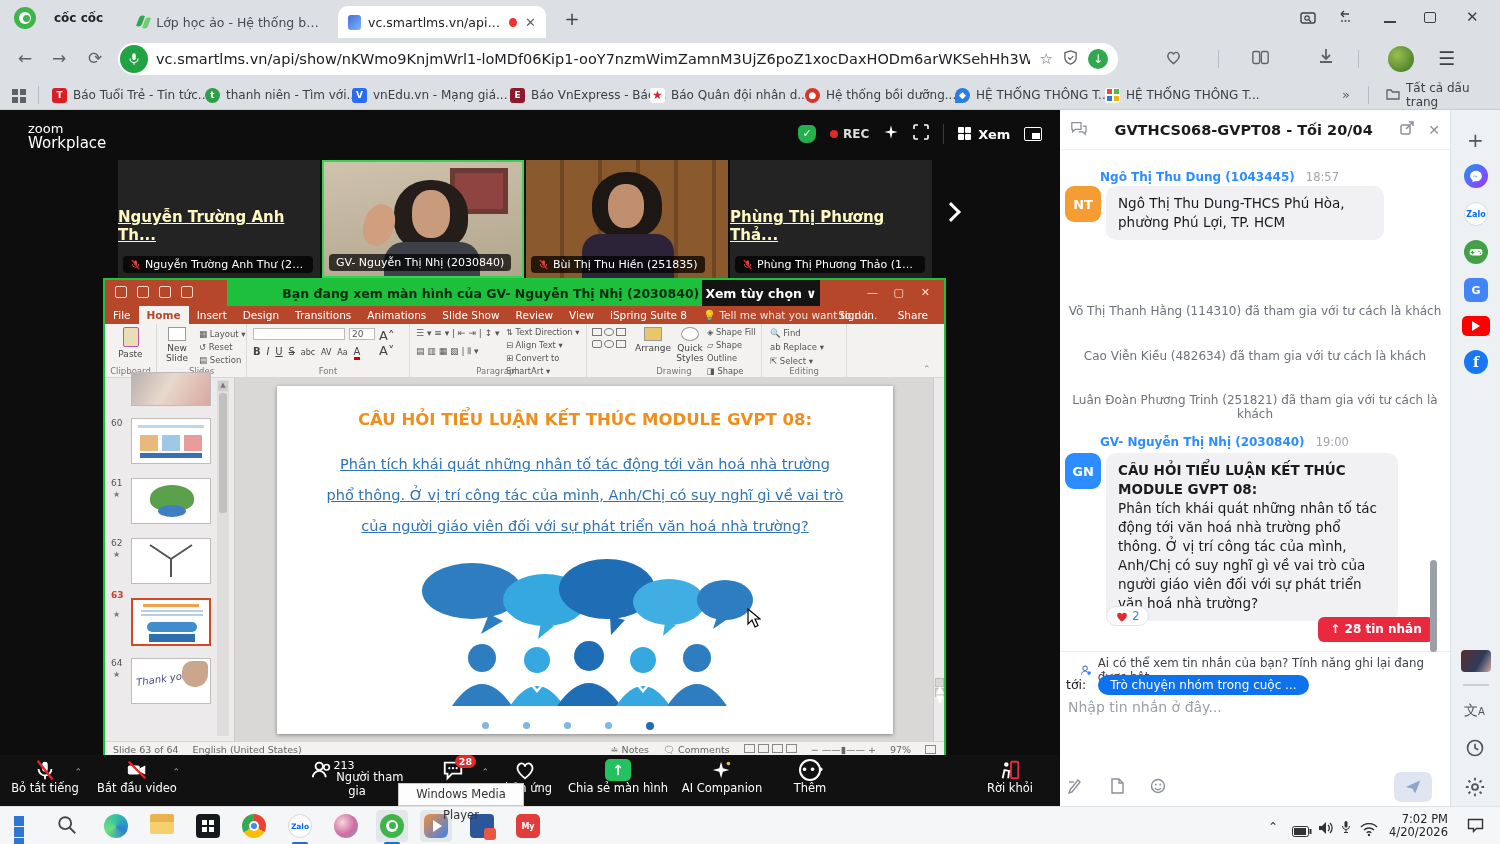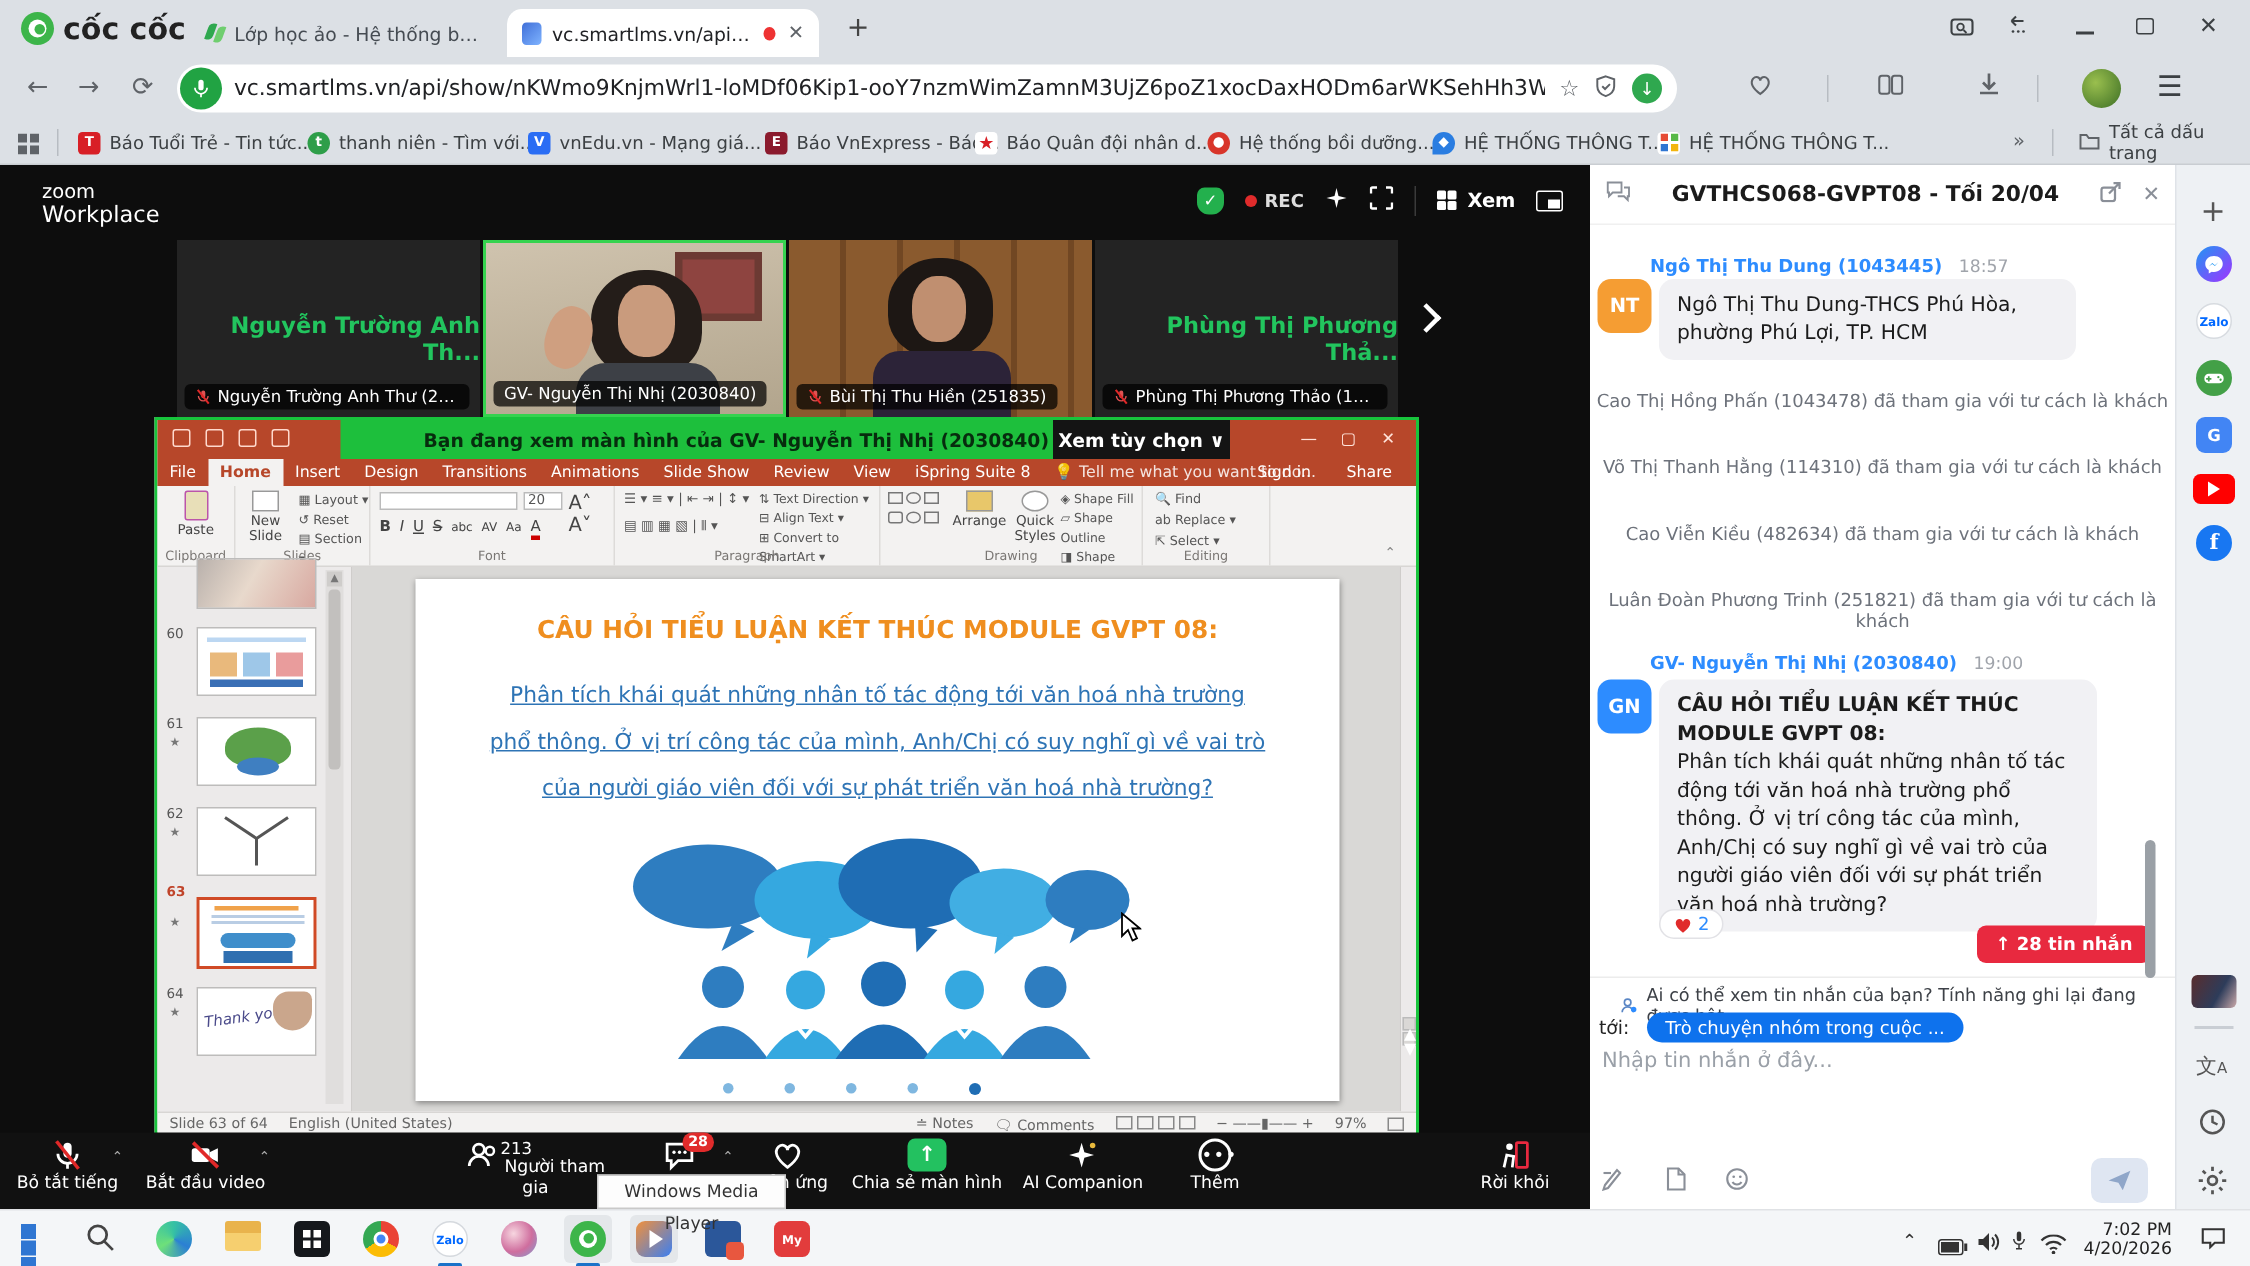--- a/index.html
+++ b/index.html
@@ -5,21 +5,21 @@
   html,body{margin:0;padding:0;background:#333;}
   *{box-sizing:border-box;}
   #root{position:relative;width:1500px;height:844px;overflow:hidden;
         font-family:"DejaVu Sans","Liberation Sans",sans-serif;background:#0e0e0e;}
   .a{position:absolute;}
   .nw{white-space:nowrap;}
   .ell{overflow:hidden;text-overflow:ellipsis;white-space:nowrap;}
 
   
   .tabstrip{left:0;top:0;width:1500px;height:38px;background:#dce0e5;}
-  .brand{left:14px;top:7px;display:flex;align-items:center;gap:6px;font-weight:bold;font-size:20px;color:#222;}
+  .brand{left:14px;top:7px;display:flex;align-items:center;gap:18px;font-weight:bold;font-size:12px;color:#222;}
   .cclogo{width:22px;height:22px;border-radius:50%;background:#3db54a;position:relative;}
   .cclogo:before{content:"";position:absolute;left:5px;top:5px;width:12px;height:12px;border-radius:50%;background:#fff;}
   .cclogo:after{content:"";position:absolute;left:9px;top:8px;width:7px;height:7px;border-radius:50%;background:#3db54a;}
   .tab{top:6px;height:32px;border-radius:10px 10px 0 0;display:flex;align-items:center;padding:0 10px;font-size:12.5px;color:#454b52;}
   .tab.inactive{left:128px;width:205px;}
   .tab.active{left:338px;width:208px;background:#fff;color:#202124;}
   .leaficon{width:14px;height:14px;margin-right:7px;position:relative;}
   .leaficon i{position:absolute;width:5px;height:12px;background:#2fa84f;border-radius:4px 0 4px 0;transform:rotate(20deg);}
   .leaficon i+i{left:6px;top:2px;background:#6fce6f;}
   .favic{width:15px;height:15px;border-radius:3px;background:linear-gradient(135deg,#3f6fd8,#7fb3ff);margin-right:7px;}
@@ -48,21 +48,21 @@
   .zlogo{left:28px;top:12px;font-size:13px;line-height:14px;color:#fff;}
   .zlogo b{font-weight:normal;font-size:15px;margin-top:32px;}
   .shield{width:18px;height:18px;border-radius:5px 5px 8px 8px;background:#23b04d;color:#fff;font-size:11px;line-height:18px;text-align:center;}
   .reclbl{color:#ddd;font-size:12px;font-weight:bold;}
   .reddot{width:8px;height:8px;border-radius:50%;background:#e02b2b;}
   .gridico{display:inline-block;width:14px;height:14px;}
   .gridico i{float:left;width:6px;height:6px;margin:0 1px 1px 0;background:#fff;border-radius:1px;}
   .pipico{width:18px;height:14px;border:1.5px solid #fff;border-radius:2px;position:relative;}
   .pipico:before{content:"";position:absolute;right:1px;bottom:1px;width:8px;height:6px;background:#fff;}
   .tile{top:50px;height:118px;width:202px;background:#232323;overflow:hidden;}
-  .tname{width:100%;text-align:right;font-weight:bold;font-size:15px;color:#22c55e;top:48px;}
+  .tname{width:100%;text-align:left;font-weight:bold;font-size:15px;color:#fef9c3;top:48px;text-decoration:underline;}
   .tbadge{left:5px;bottom:5px;background:rgba(0,0,0,.72);border-radius:4px;padding:2px 7px;font-size:11px;display:flex;align-items:center;gap:4px;max-width:190px;}
   .micS{width:11px;height:11px;flex:none;}
   .nextbtn{left:944px;top:95px;width:14px;height:14px;border-top:3px solid #fff;border-right:3px solid #fff;transform:rotate(45deg);}
 
   
   .ppt{left:103px;top:168px;width:843px;height:479px;border:2px solid #18c43c;background:#f3f2f1;}
   .ptitle{left:0;top:0;width:100%;height:26px;background:#b7472a;}
   .qat{top:6px;display:flex;gap:10px;left:10px;color:#fff;font-size:11px;}
   .qat i{width:12px;height:12px;border:1.4px solid #ffd9cd;display:block;border-radius:2px;}
   .banner{left:122px;top:0;width:593px;height:26px;background:#1dbf3c;color:#072c0e;font-weight:bold;font-size:12.5px;display:flex;align-items:center;justify-content:center;gap:6px;}
@@ -677,21 +677,20 @@
       <span class="cico">✕</span>
     </div>
 
     <div class="a nw" style="left:40px;top:56px">
       <span class="sender">Ngô Thị Thu Dung (1043445)</span>
       <span class="mtime">18:57</span>
     </div>
     <div class="a avatar" style="left:5px;top:76px;background:#f59d33">NT</div>
     <div class="a bubble" style="left:46px;top:76px;width:278px">Ngô Thị Thu Dung-THCS Phú Hòa, phường Phú Lợi, TP. HCM</div>
 
-    <div class="a sysmsg" style="top:150px">Cao Thị Hồng Phấn (1043478) đã tham gia với tư cách là khách</div>
     <div class="a sysmsg" style="top:194px">Võ Thị Thanh Hằng (114310) đã tham gia với tư cách là khách</div>
     <div class="a sysmsg" style="top:239px">Cao Viễn Kiều (482634) đã tham gia với tư cách là khách</div>
     <div class="a sysmsg" style="top:283px">Luân Đoàn Phương Trinh (251821) đã tham gia với tư cách là khách</div>
 
     <div class="a nw" style="left:40px;top:321px">
       <span class="sender">GV- Nguyễn Thị Nhị (2030840)</span>
       <span class="mtime">19:00</span>
     </div>
     <div class="a avatar" style="left:5px;top:343px;background:#2d8cff">GN</div>
     <div class="a bubble" style="left:46px;top:343px;width:292px">

